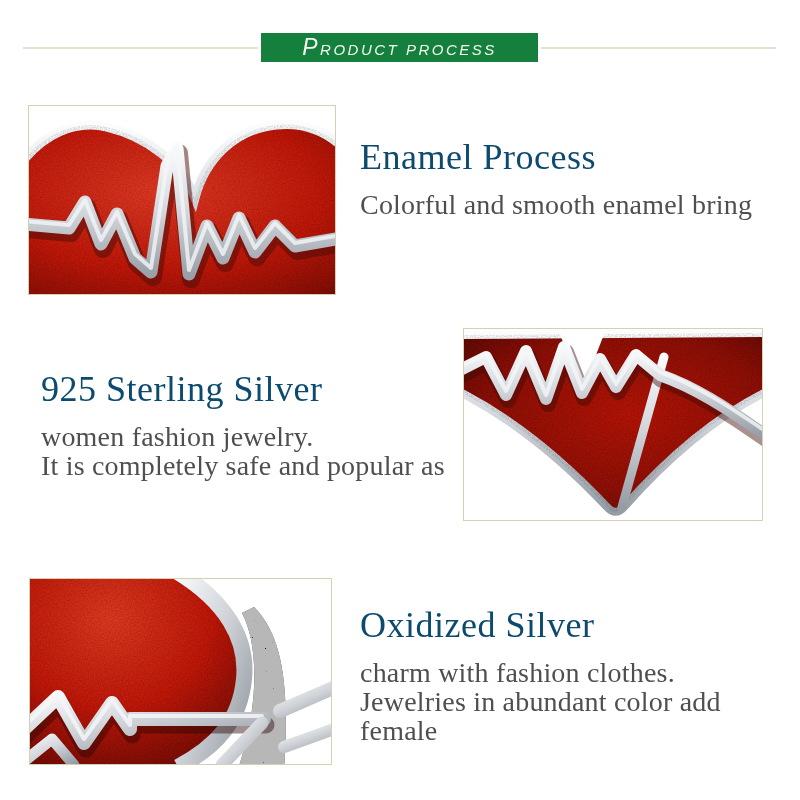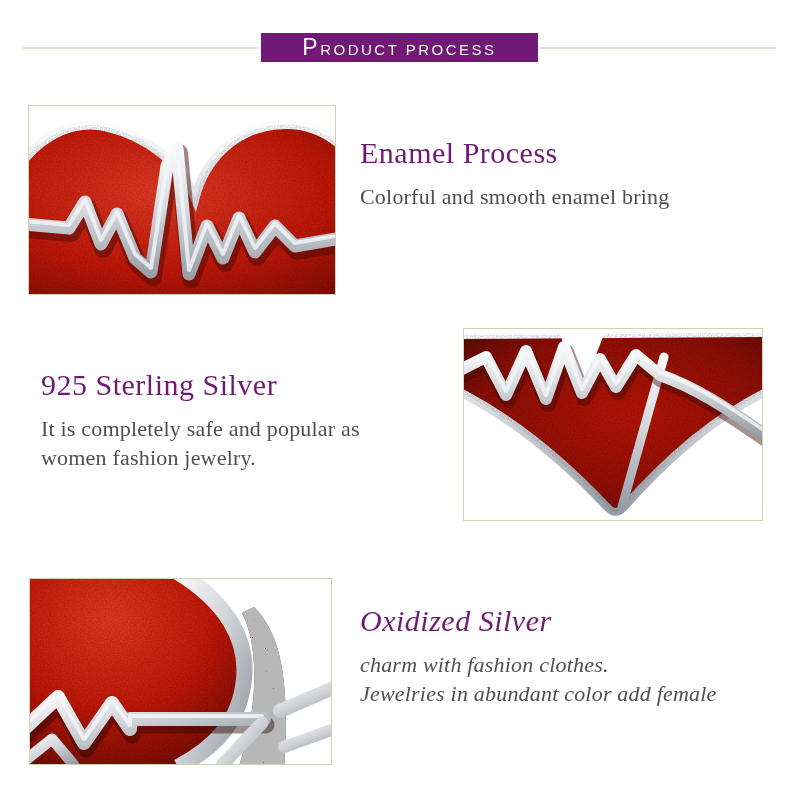--- a/index.html
+++ b/index.html
@@ -3,41 +3,41 @@
 <meta charset="utf-8">
 <style>
   html,body{margin:0;padding:0;background:#ffffff;}
   #stage{position:relative;width:800px;height:800px;background:#ffffff;overflow:hidden;
          font-family:"Liberation Serif", serif;}
 
   
   .rule{position:absolute;height:2px;background:#dee4d0;top:47px;}
   .rule-left{left:23px;width:235px;}
   .rule-right{left:541px;width:235px;}
-  .banner{position:absolute;left:261px;top:33px;width:277px;height:29px;background:#701a75;
-          display:flex;align-items:center;justify-content:center;}
+  .banner{position:absolute;left:261px;top:33px;width:277px;height:29px;background:#15803d;
+          display:flex;align-items:center;justify-content:center;font-style:italic;}
   .banner-title{display:inline-block;font-family:"Liberation Sans", sans-serif;
                 font-size:15px;letter-spacing:2.5px;color:#f5f8ee;line-height:1;}
   .banner-title::first-letter{font-size:23px;}
 
   
   .photo{position:absolute;border:1px solid #d3d1b1;background:#ffffff;box-sizing:content-box;}
   .photo svg{display:block;}
   #photo-1{left:28px;top:105px;width:306px;height:188px;}
   #photo-2{left:463px;top:328px;width:298px;height:191px;}
   #photo-3{left:29px;top:578px;width:301px;height:185px;}
 
   
   .tblock{position:absolute;}
-  .tblock h2{margin:0 0 12px 0;font-size:30px;font-weight:normal;color:#701a75;
+  .tblock h2{margin:0 0 12px 0;font-size:36px;font-weight:normal;color:#0c4a6e;
              font-family:"Liberation Serif", serif;letter-spacing:0.5px;}
-  .tblock .bodyline{font-size:22px;color:#4f4f4f;line-height:29px;letter-spacing:0.2px;}
+  .tblock .bodyline{font-size:28px;color:#4f4f4f;line-height:29px;letter-spacing:0.2px;}
   #text-1{left:360px;top:136px;width:430px;}
   #text-2{left:41px;top:368px;width:420px;}
-  #text-3{left:360px;top:604px;width:430px;font-style:italic;}
+  #text-3{left:360px;top:604px;width:430px;}
 </style>
 </head>
 <body>
 
 <div id="stage">
 
   <div class="rule rule-left"></div>
   <div class="banner">
     <span class="banner-title">PRODUCT PROCESS</span>
   </div>
@@ -74,22 +74,22 @@
       <path d="M -5 115 L 40 119 L 56 94 L 72 134 L 88 106 L 106 148 L 122 162 L 138 58 L 148 40 L 160 164 L 178 117 L 194 148 L 210 109 L 226 142 L 246 117 L 266 137 L 312 129" fill="none" stroke="#f4f6f8" stroke-width="4" stroke-linejoin="round" stroke-linecap="round" opacity="0.8"></path>
     </svg>
   </div>
   <div class="tblock" id="text-1">
     <h2>Enamel Process</h2>
     <div class="bodyline">Colorful and smooth enamel bring</div>
   </div>
 
   <div class="tblock" id="text-2">
     <h2>925 Sterling Silver</h2>
+    <div class="bodyline">women fashion jewelry.</div>
     <div class="bodyline">It is completely safe and popular as</div>
-    <div class="bodyline">women fashion jewelry.</div>
   </div>
   <div class="photo" id="photo-2">
     <svg width="298" height="191" viewBox="0 0 298 191" xmlns="http://www.w3.org/2000/svg">
       <defs>
         <linearGradient id="sil2" x1="0" y1="0" x2="0" y2="1">
           <stop offset="0" stop-color="#fbfcfd"></stop>
             <stop offset="0.5" stop-color="#d0d4d9"></stop>
             <stop offset="1" stop-color="#969ca4"></stop>
         </linearGradient>
         <radialGradient id="red2" cx="0.55" cy="0.45" r="0.8">

